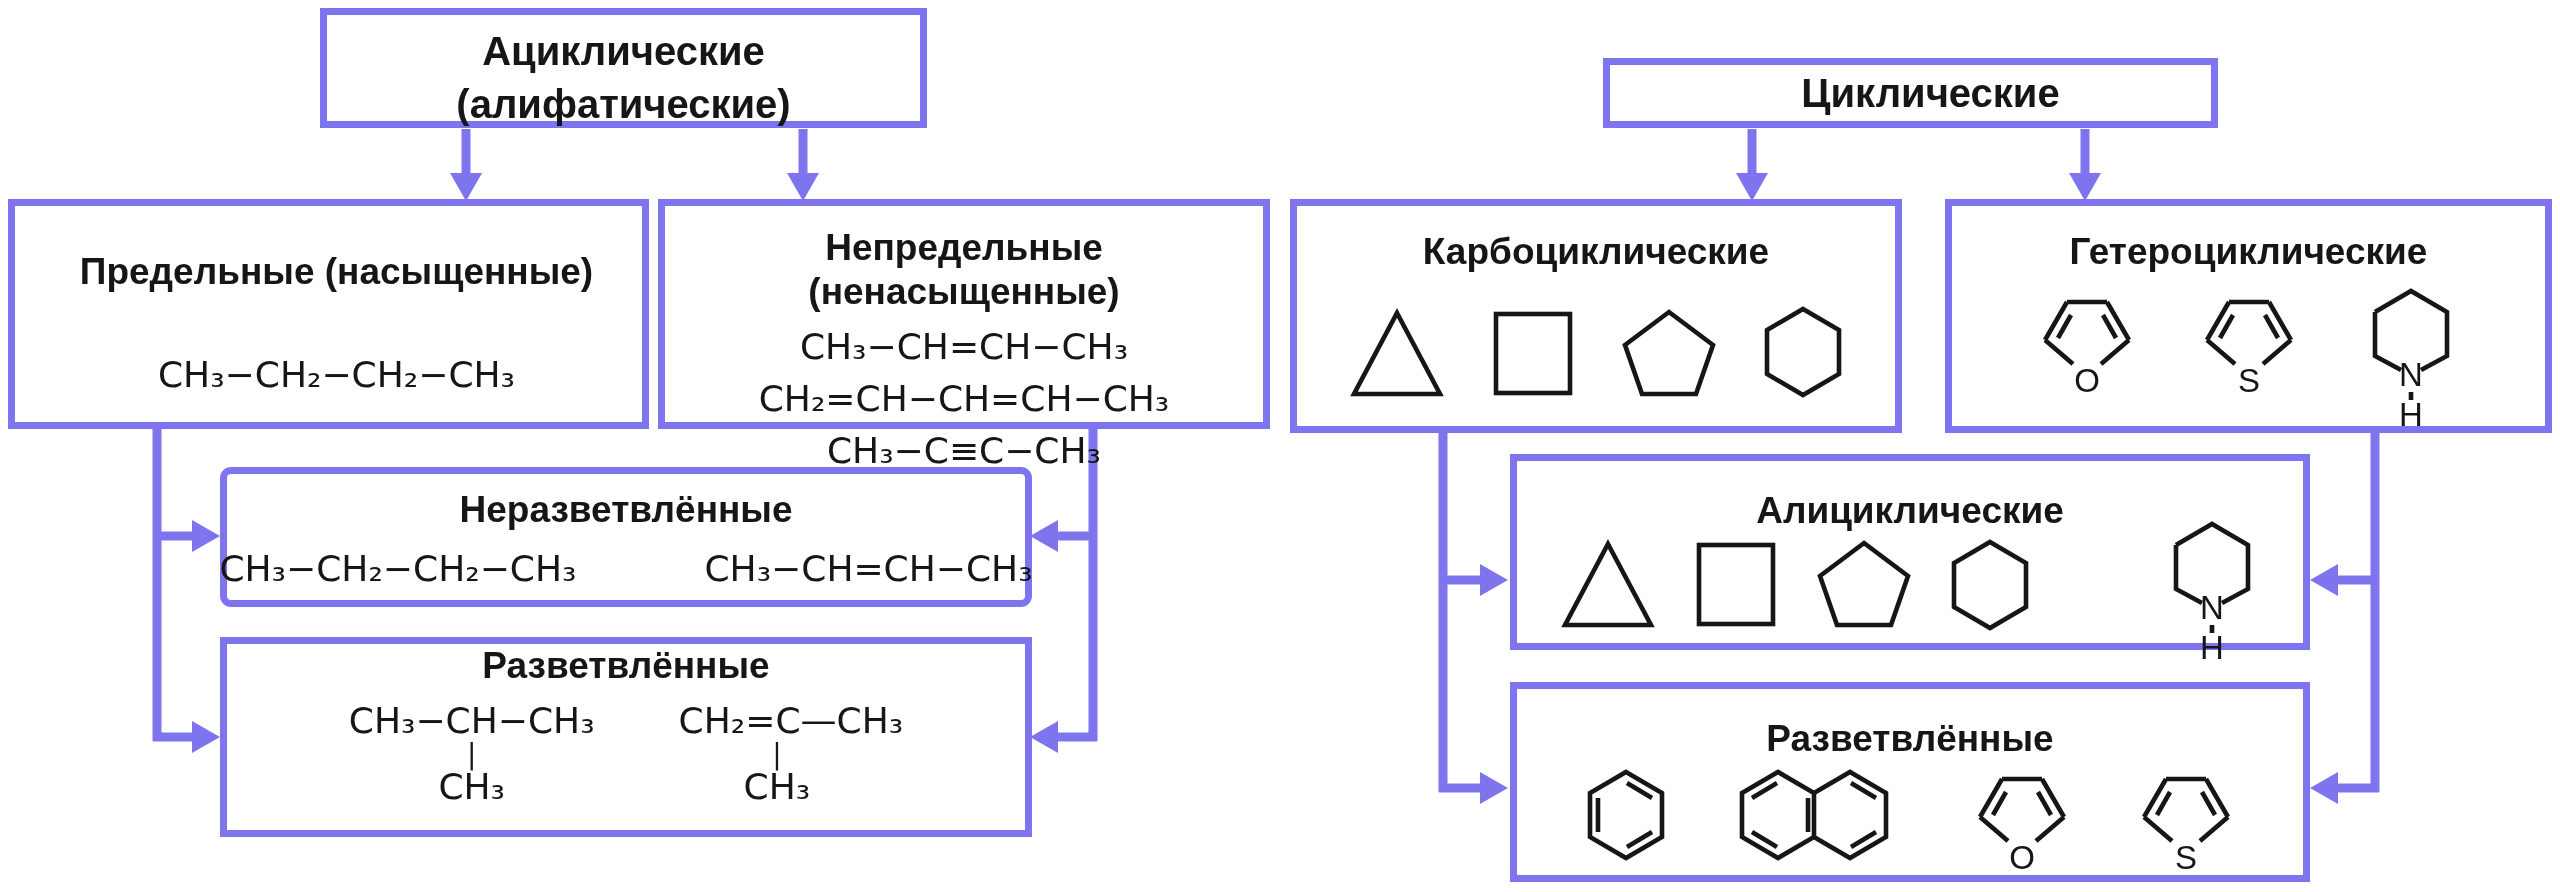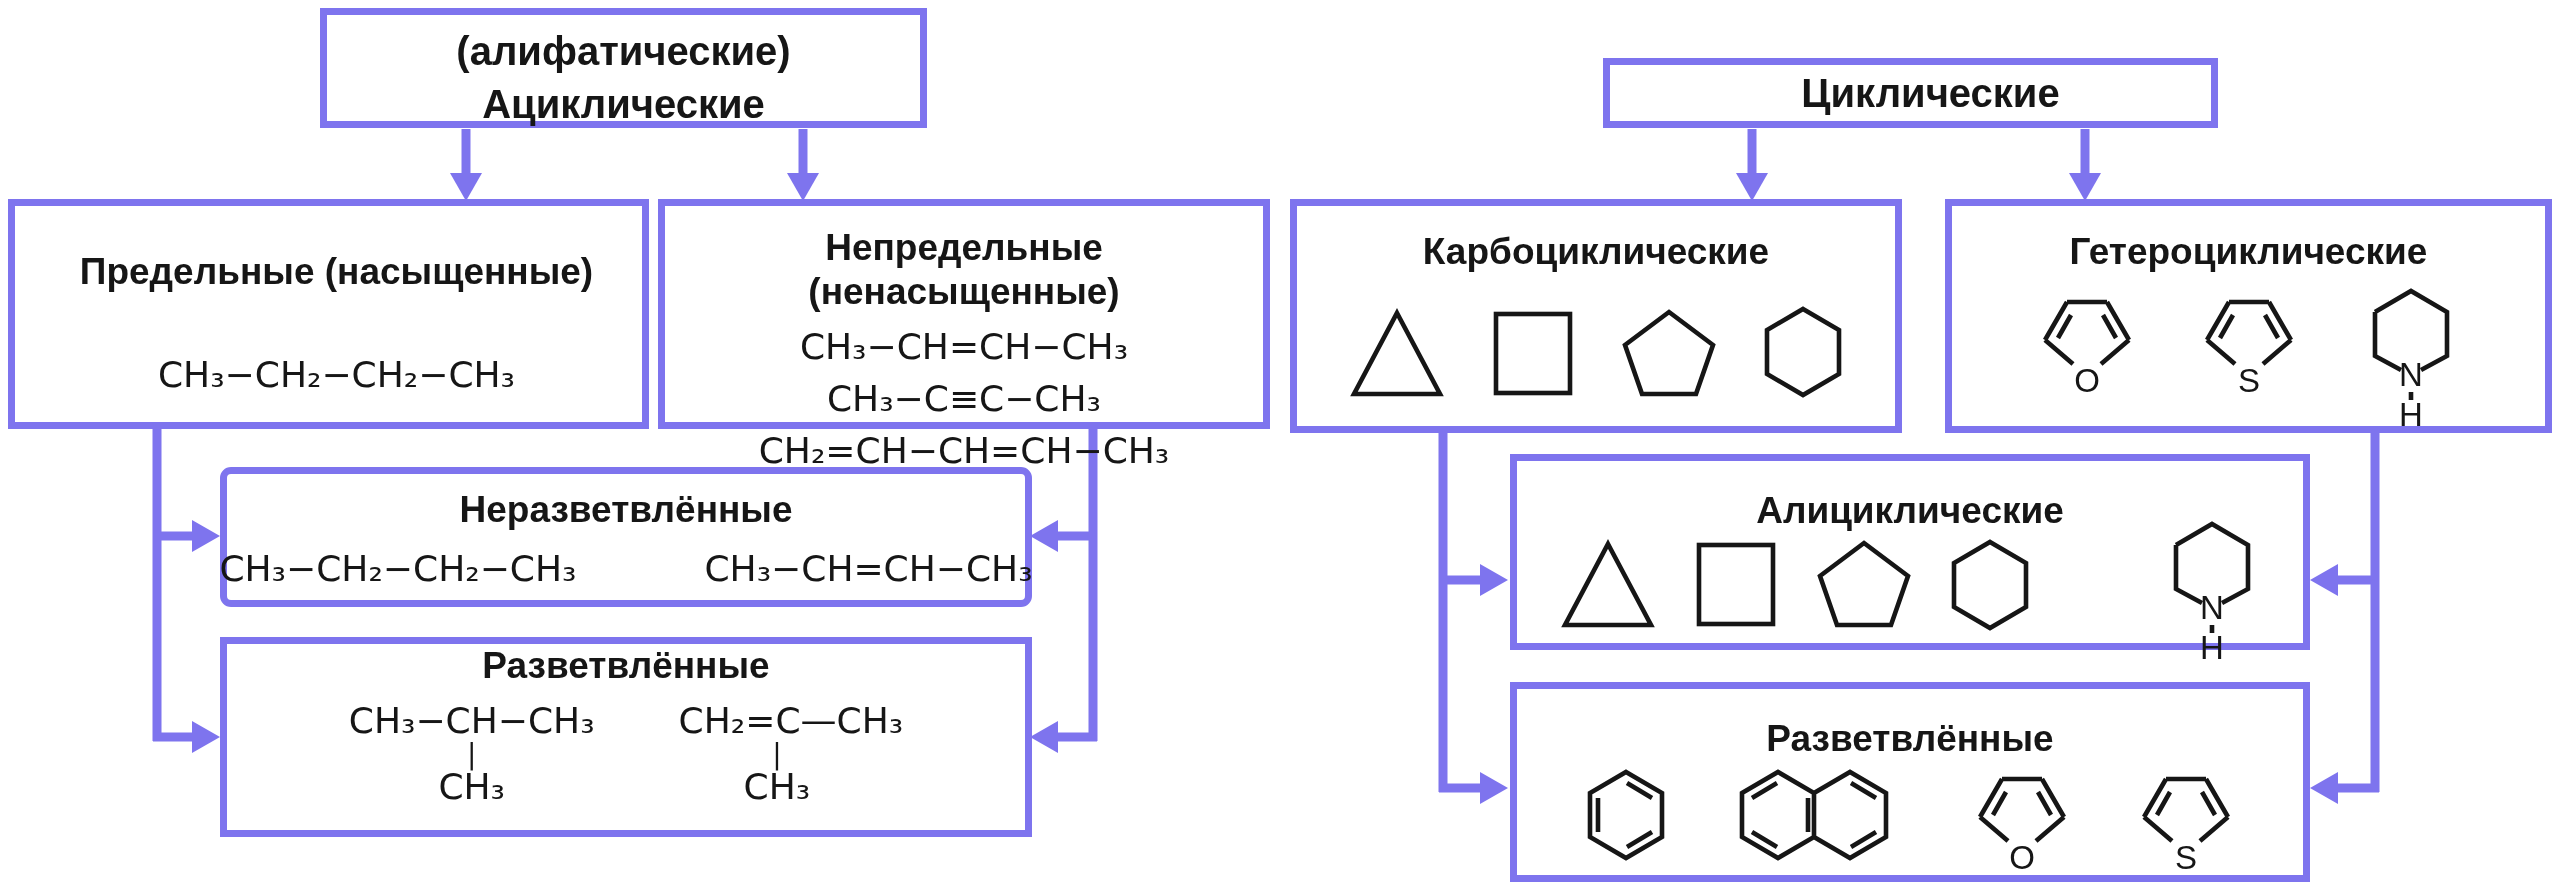--- a/index.html
+++ b/index.html
@@ -120,39 +120,39 @@
     <g>
       <line x1="2375" y1="431" x2="2375" y2="792"></line>
       <line x1="2379" y1="580" x2="2338" y2="580"></line>
         <polygon points="2338,564 2338,596 2310,580"></polygon>
       <line x1="2379" y1="788" x2="2338" y2="788"></line>
         <polygon points="2338,772 2338,804 2310,788"></polygon>
     </g>
   </svg>
 
   <div class="box" id="box-acyclic">
+    <div class="title-heading">Ациклические</div>
     <div class="title-heading">(алифатические)</div>
-    <div class="title-heading">Ациклические</div>
   </div>
 
   <div class="box" id="box-cyclic">
     <div class="title-heading">Циклические</div>
   </div>
 
   <div class="box" id="box-saturated">
     <div class="box-heading">Предельные (насыщенные)</div>
     <span class="formula">CH₃−CH₂−CH₂−CH₃</span>
   </div>
 
   <div class="box" id="box-unsaturated">
     <div class="box-heading">Непредельные (ненасыщенные)</div>
     <div class="formula-stack">
       <span class="formula">CH₃−CH=CH−CH₃</span>
+      <span class="formula">CH₂=CH−CH=CH−CH₃</span>
       <span class="formula">CH₃−C≡C−CH₃</span>
-      <span class="formula">CH₂=CH−CH=CH−CH₃</span>
     </div>
   </div>
 
   <div class="box" id="box-carbocyclic">
     <div class="box-heading">Карбоциклические</div>
     <div class="rings">
         <span class="ring ring-triangle">
           <svg width="100" height="94" viewBox="0 0 100 94">
             <path d="M50 7 L93 88 L7 88 Z"></path>
           </svg>

